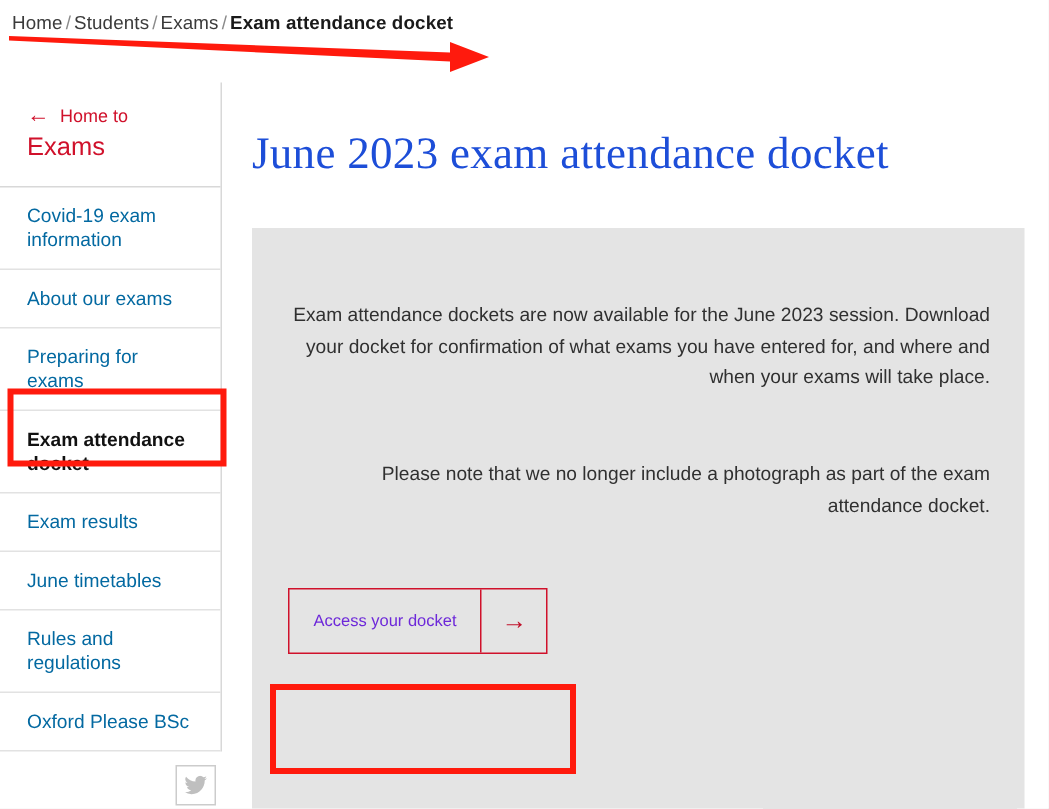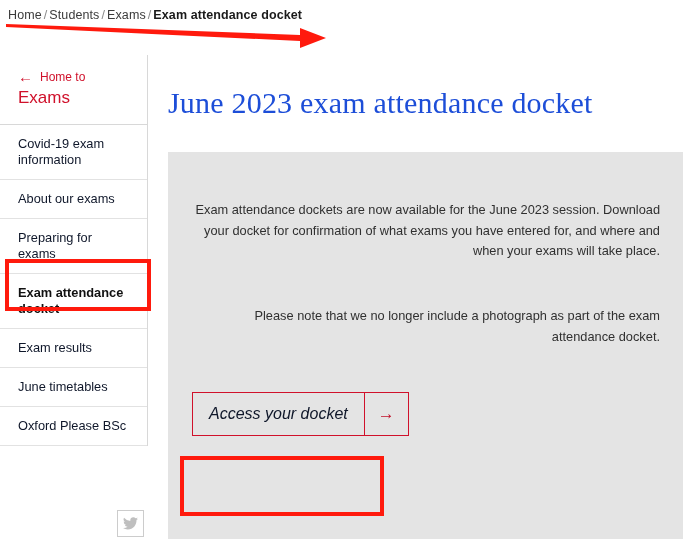--- a/index.html
+++ b/index.html
@@ -60,21 +60,21 @@
   .back-target {
     color: #d0112b;
     font-size: 17px;
     line-height: 1.2;
     margin-top: 4px;
   }
   .nav-item {
     padding: 11px 14px 11px 18px;
     font-size: 12.8px;
     line-height: 1.25;
-    color: #0f172a;
+    color: #0369a1;
     border-bottom: 1px solid #e2e2e2;
     cursor: pointer;
     min-height: 30px;
   }
   .nav-item.active {
     font-weight: bold;
     color: #111111;
   }
 
   
@@ -132,24 +132,23 @@
     align-items: stretch;
     border: 1px solid #d0112b;
     background: transparent;
     cursor: pointer;
     height: 44px;
   }
   .cta-label {
     display: flex;
     align-items: center;
     padding: 0 16px;
-    color: #0f172a;
-    font-size: 16px;
+    color: #6d28d9;
+    font-size: 11px;
     white-space: nowrap;
-    font-style: italic;
   }
   .cta-arrow {
     display: flex;
     align-items: center;
     justify-content: center;
     width: 44px;
     border-left: 1px solid #d0112b;
     color: #c0102a;
     font-size: 17px;
   }
@@ -187,20 +186,21 @@
       </div>
       <div class="back-target">Exams</div>
     </div>
 
     <div class="nav-item">Covid-19 exam information</div>
     <div class="nav-item">About our exams</div>
     <div class="nav-item">Preparing for exams</div>
     <div class="nav-item active">Exam attendance docket</div>
     <div class="nav-item">Exam results</div>
     <div class="nav-item">June timetables</div>
+    <div class="nav-item">Rules and regulations</div>
     <div class="nav-item">Oxford Please BSc</div>
   </aside>
 
   <div class="social">
     <span>
       <svg width="15" height="13" viewBox="0 0 24 20" aria-hidden="true">
         <path fill="#bfbfbf" d="M24 2.4a9.6 9.6 0 0 1-2.83.8A4.95 4.95 0 0 0 23.34.38a9.9 9.9 0 0 1-3.13 1.2A4.92 4.92 0 0 0 11.8 6.05 13.96 13.96 0 0 1 1.67.9a4.93 4.93 0 0 0 1.52 6.57A4.88 4.88 0 0 1 .96 6.85v.06a4.93 4.93 0 0 0 3.95 4.83 4.96 4.96 0 0 1-2.22.08 4.93 4.93 0 0 0 4.6 3.42A9.88 9.88 0 0 1 0 17.3a13.94 13.94 0 0 0 7.55 2.2c9.05 0 14-7.5 14-14 0-.21 0-.42-.02-.63A9.94 9.94 0 0 0 24 2.4z"></path>
       </svg>
     </span>
   </div>

